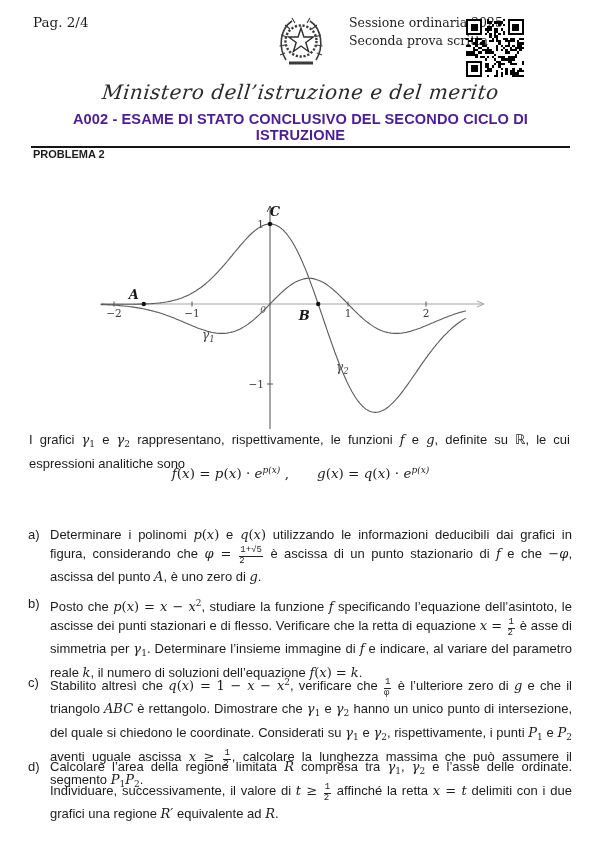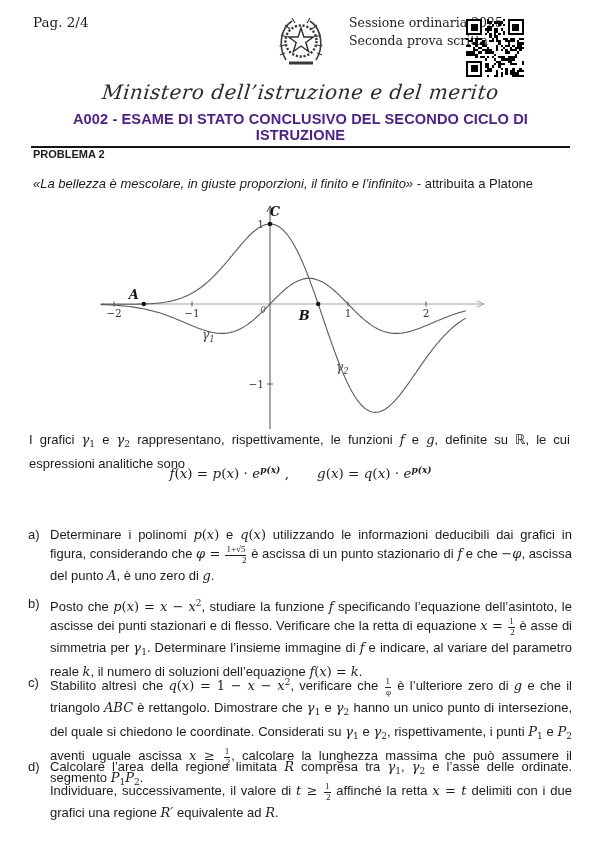--- a/index.html
+++ b/index.html
@@ -25,23 +25,23 @@
   .item{position:absolute;left:28px;width:544px;display:flex;}
   .item .ilabel{width:22px;flex:0 0 22px;font-size:13px;line-height:19px;}
   .item .ibody{flex:1;text-align:justify;}
   .item-a{top:525px;}  .item-b{top:594px;}  .item-c{top:673px;}  .item-d{top:757px;}
   .seg-t{font-family:"Liberation Sans",sans-serif;}
   .seg-m{font-family:"DejaVu Serif",serif;font-style:italic;}
   .seg-n{font-family:"DejaVu Serif",serif;}
   .seg-r{font-family:"DejaVu Sans",sans-serif;}
   .seg-sub{font-family:"DejaVu Serif",serif;font-size:9px;vertical-align:-3px;}
   .seg-sup{font-family:"DejaVu Serif",serif;font-size:9px;vertical-align:5px;}
-  .seg-supi{font-family:"DejaVu Serif",serif;font-style:italic;font-size:9px;vertical-align:5px;font-weight:bold;}
-  .frac{display:inline-block;vertical-align:-5px;text-align:right;
-        font-family:Liberation Serif, serif;font-size:9px;line-height:1.1;margin:0 1px;}
+  .seg-supi{font-family:"DejaVu Serif",serif;font-style:italic;font-size:9px;vertical-align:5px;}
+  .frac{display:inline-block;vertical-align:-5px;text-align:left;
+        font-family:Liberation Mono, monospace;font-size:9px;line-height:1.1;margin:0 1px;}
   .frac .fn{display:block;border-bottom:1px solid #222;padding:0 1px;}
   .frac .fd{display:block;}
   .tick{font:10.5px "DejaVu Serif",serif;fill:#3a3a3a;}
   .otick{font:italic 9px "DejaVu Serif",serif;fill:#555;}
   .ptlabel{font:italic 600 13px "DejaVu Serif",serif;fill:#161616;}
   .clabel{font:italic 12px "DejaVu Serif",serif;fill:#444;}
 </style>
 </head>
 <body>
 
@@ -268,21 +268,20 @@
       <rect x="23" y="24" width="1" height="1" fill="#000"></rect>
       <rect x="24" y="24" width="1" height="1" fill="#000"></rect>
     </svg>
 
   <div class="ministry">Ministero dell’istruzione e del merito</div>
 
   <div class="examtitle">A002 - ESAME DI STATO CONCLUSIVO DEL SECONDO CICLO DI ISTRUZIONE</div>
 
   <div class="problema">PROBLEMA 2</div>
 
-  <div class="quote"><span class="qi">«La bellezza è mescolare, in giuste proporzioni, il finito e l’infinito»</span><span> - attribuita a Platone</span></div>
 
   <svg class="figure" id="figure" viewBox="0 0 412 236">
       <line x1="12" y1="107" x2="394" y2="107" stroke="#a3a3a3" stroke-width="1"></line>
       <path d="M387,104 L394,107 L387,110" fill="none" stroke="#a3a3a3"></path>
       <line x1="180" y1="9" x2="180" y2="232" stroke="#4d4d4d" stroke-width="1"></line>
       <path d="M177,15 L180,9 L183,15" fill="none" stroke="#4d4d4d"></path>
       <line x1="24" y1="104.5" x2="24" y2="109.5" stroke="#555" stroke-width="1"></line>
       <text x="24" y="120" text-anchor="middle" class="tick">−2</text>
       <line x1="102" y1="104.5" x2="102" y2="109.5" stroke="#555" stroke-width="1"></line>
       <text x="102" y="120" text-anchor="middle" class="tick">−1</text>

